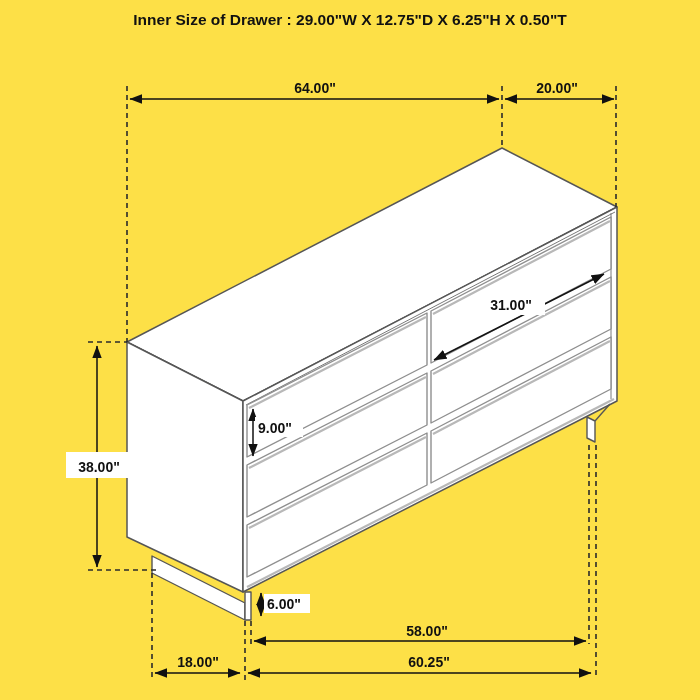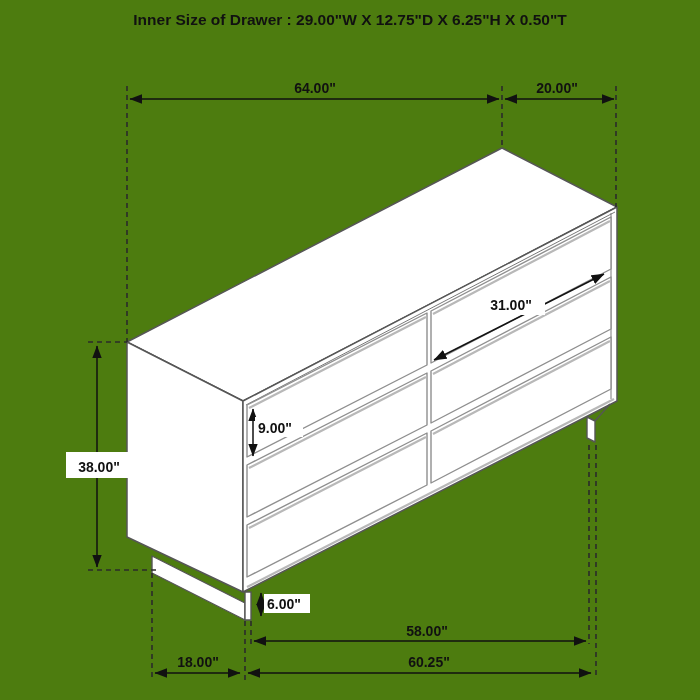--- a/index.html
+++ b/index.html
@@ -1,17 +1,17 @@
 <!DOCTYPE html>
 <html><head>
 <meta charset="utf-8">
 <style>
   html,body{margin:0;padding:0;background:#fff;}
   .stage{
-    position:relative;width:700px;height:700px;background:#4d7c0f;overflow:hidden;
+    position:relative;width:700px;height:700px;background:#fde047;overflow:hidden;
     font-family:"Liberation Sans",sans-serif;
   }
   svg text{
     font-family:"Liberation Sans","DejaVu Sans",sans-serif;
     font-weight:bold;
     fill:#111;
   }
   .dim-label{font-size:14px;}
   .title-label{font-size:15.5px;}
 </style>

